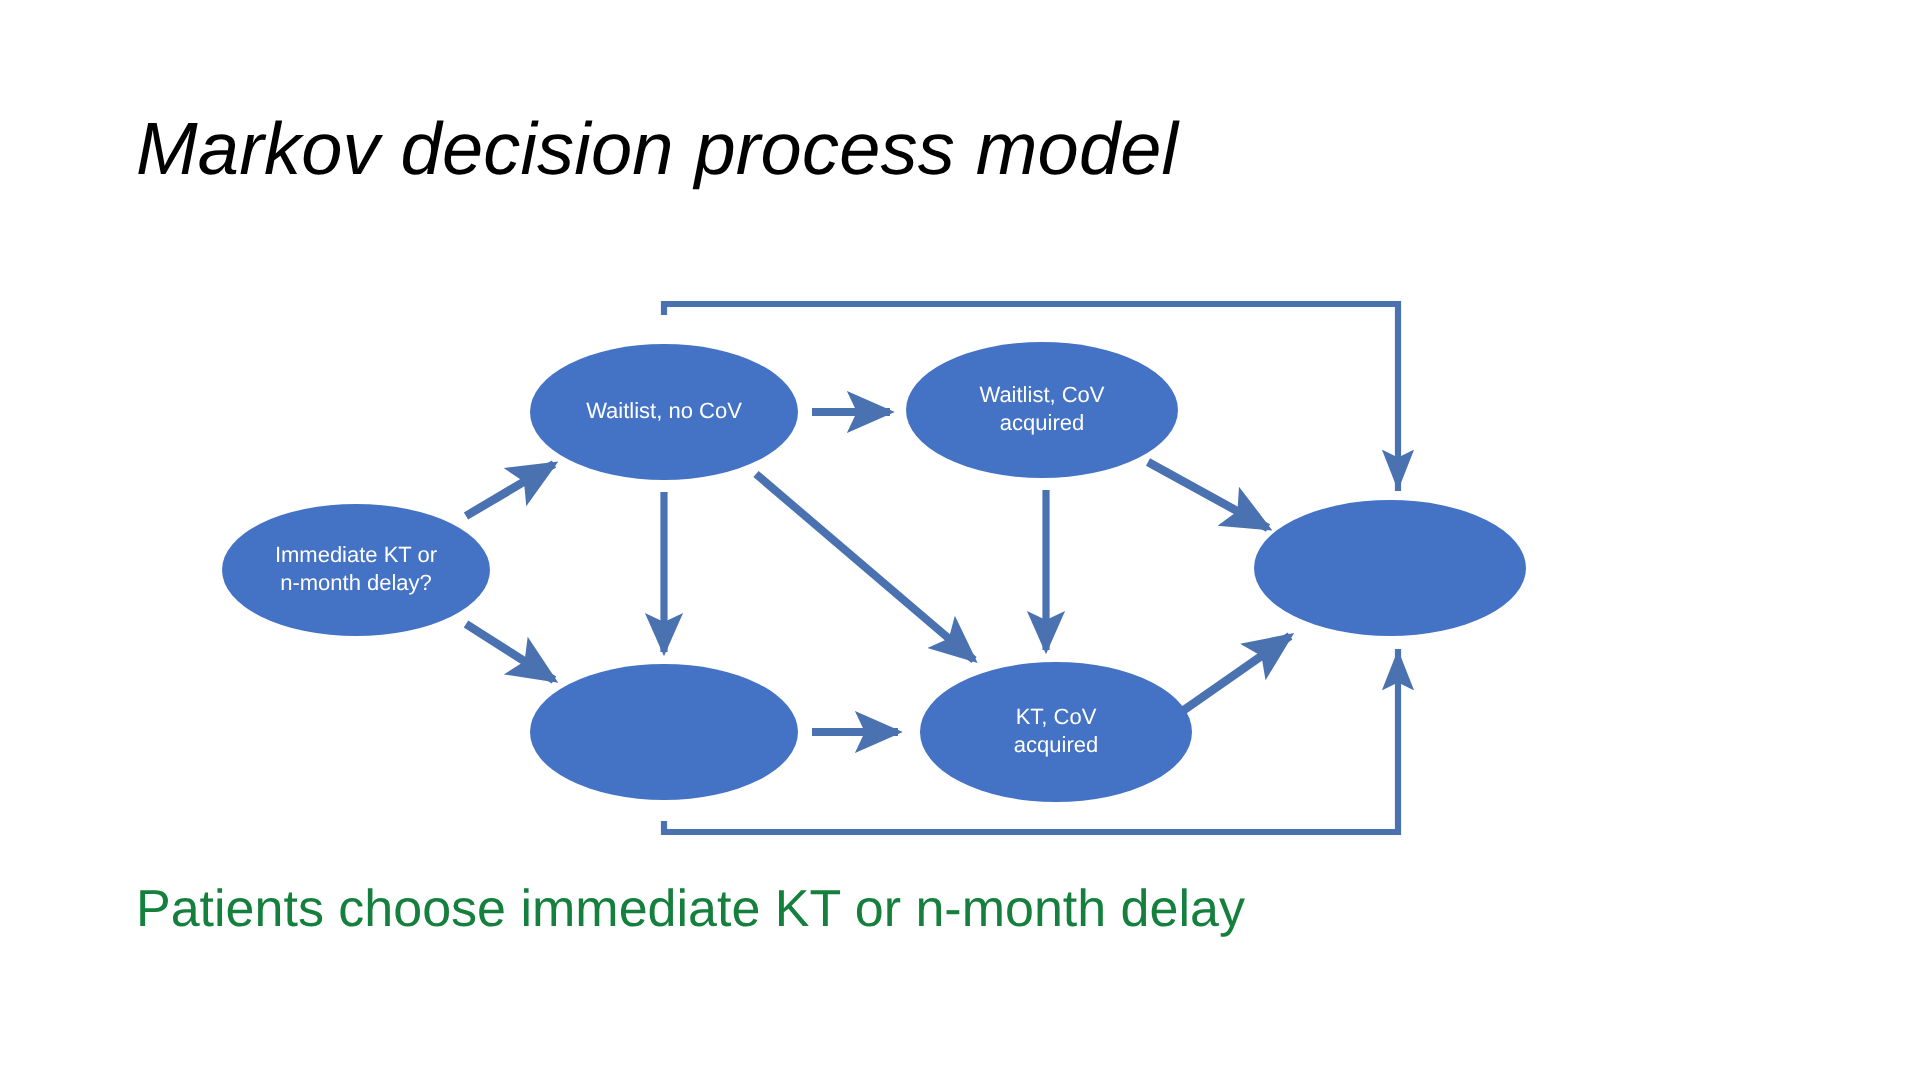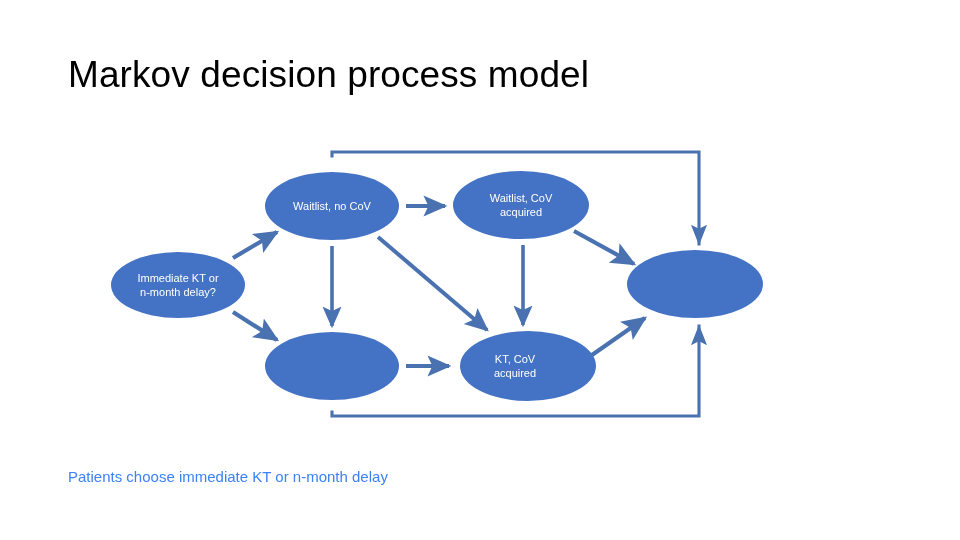--- a/index.html
+++ b/index.html
@@ -18,28 +18,29 @@
   #slide-title {
     position: absolute;
     left: 68px;
     top: 55px;
     font-size: 37px;
     font-weight: 400;
     color: #000000;
     letter-spacing: 0.1px;
     white-space: nowrap;
     line-height: 1.1;
+    font-style: italic;
   }
   #slide-caption {
     position: absolute;
     left: 68px;
-    top: 468px;
-    font-size: 15px;
+    top: 440px;
+    font-size: 26px;
     font-weight: 400;
-    color: #3b82f6;
+    color: #15803d;
     white-space: nowrap;
     line-height: 1.15;
   }
   #diagram-area {
     position: absolute;
     left: 0;
     top: 0;
     width: 960px;
     height: 540px;
   }
@@ -143,21 +144,21 @@
 
     <div class="node-label" style="left:111px; top:252px; width:134px; height:66px;">Immediate KT or
 n-month delay?</div>
 
     <div class="node-label" style="left:265px; top:172px; width:134px; height:68px;">Waitlist, no CoV</div>
 
     <div class="node-label" style="left:453px; top:171px; width:136px; height:68px;text-align:center;">Waitlist, CoV
 acquired</div>
 
 
-    <div class="node-label" style="left:447px; top:331px; width:136px; height:70px;">KT, CoV
+    <div class="node-label" style="left:460px; top:331px; width:136px; height:70px;">KT, CoV
 acquired</div>
 
 
   </div>
 
   <div id="slide-caption">Patients choose immediate KT or n-month delay</div>
 
 </div>
 
 </body></html>

